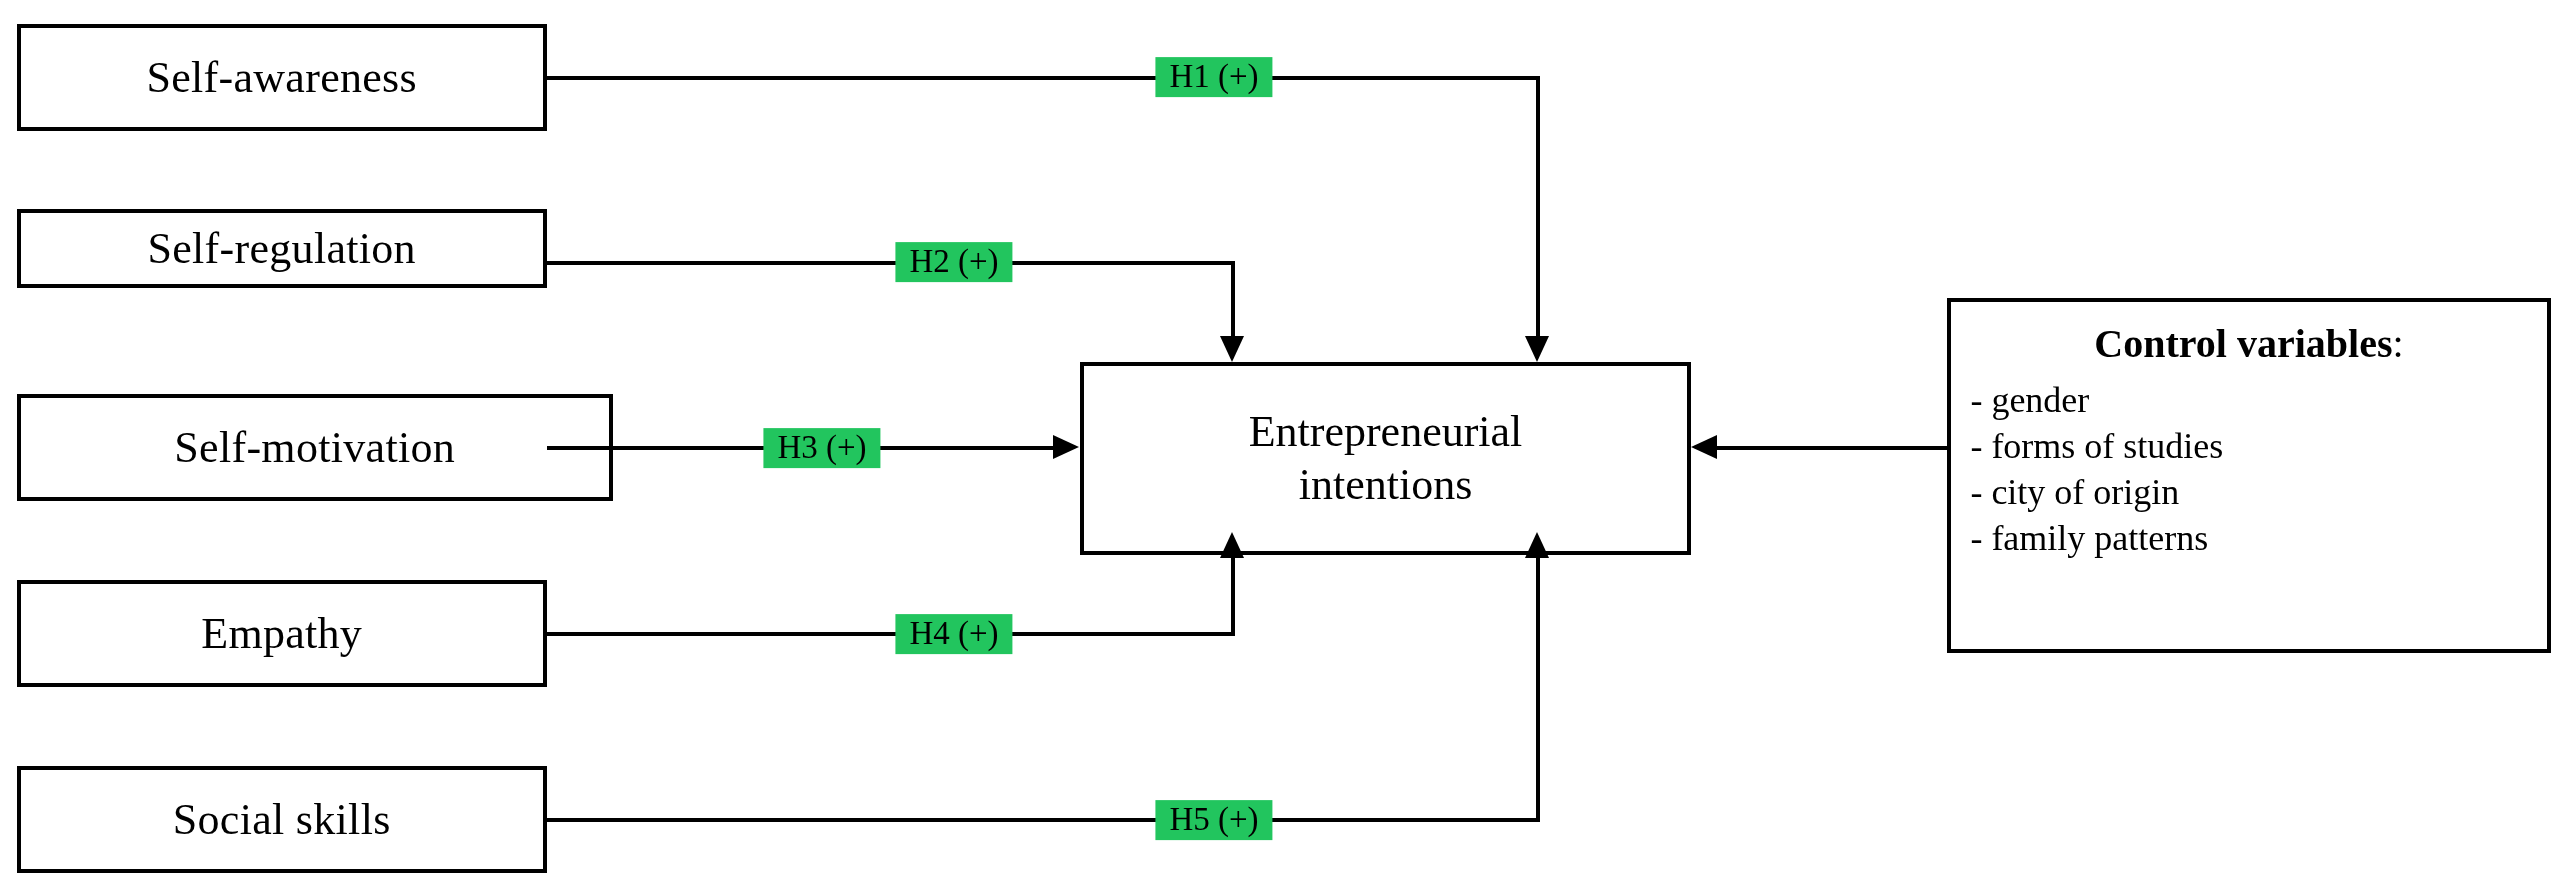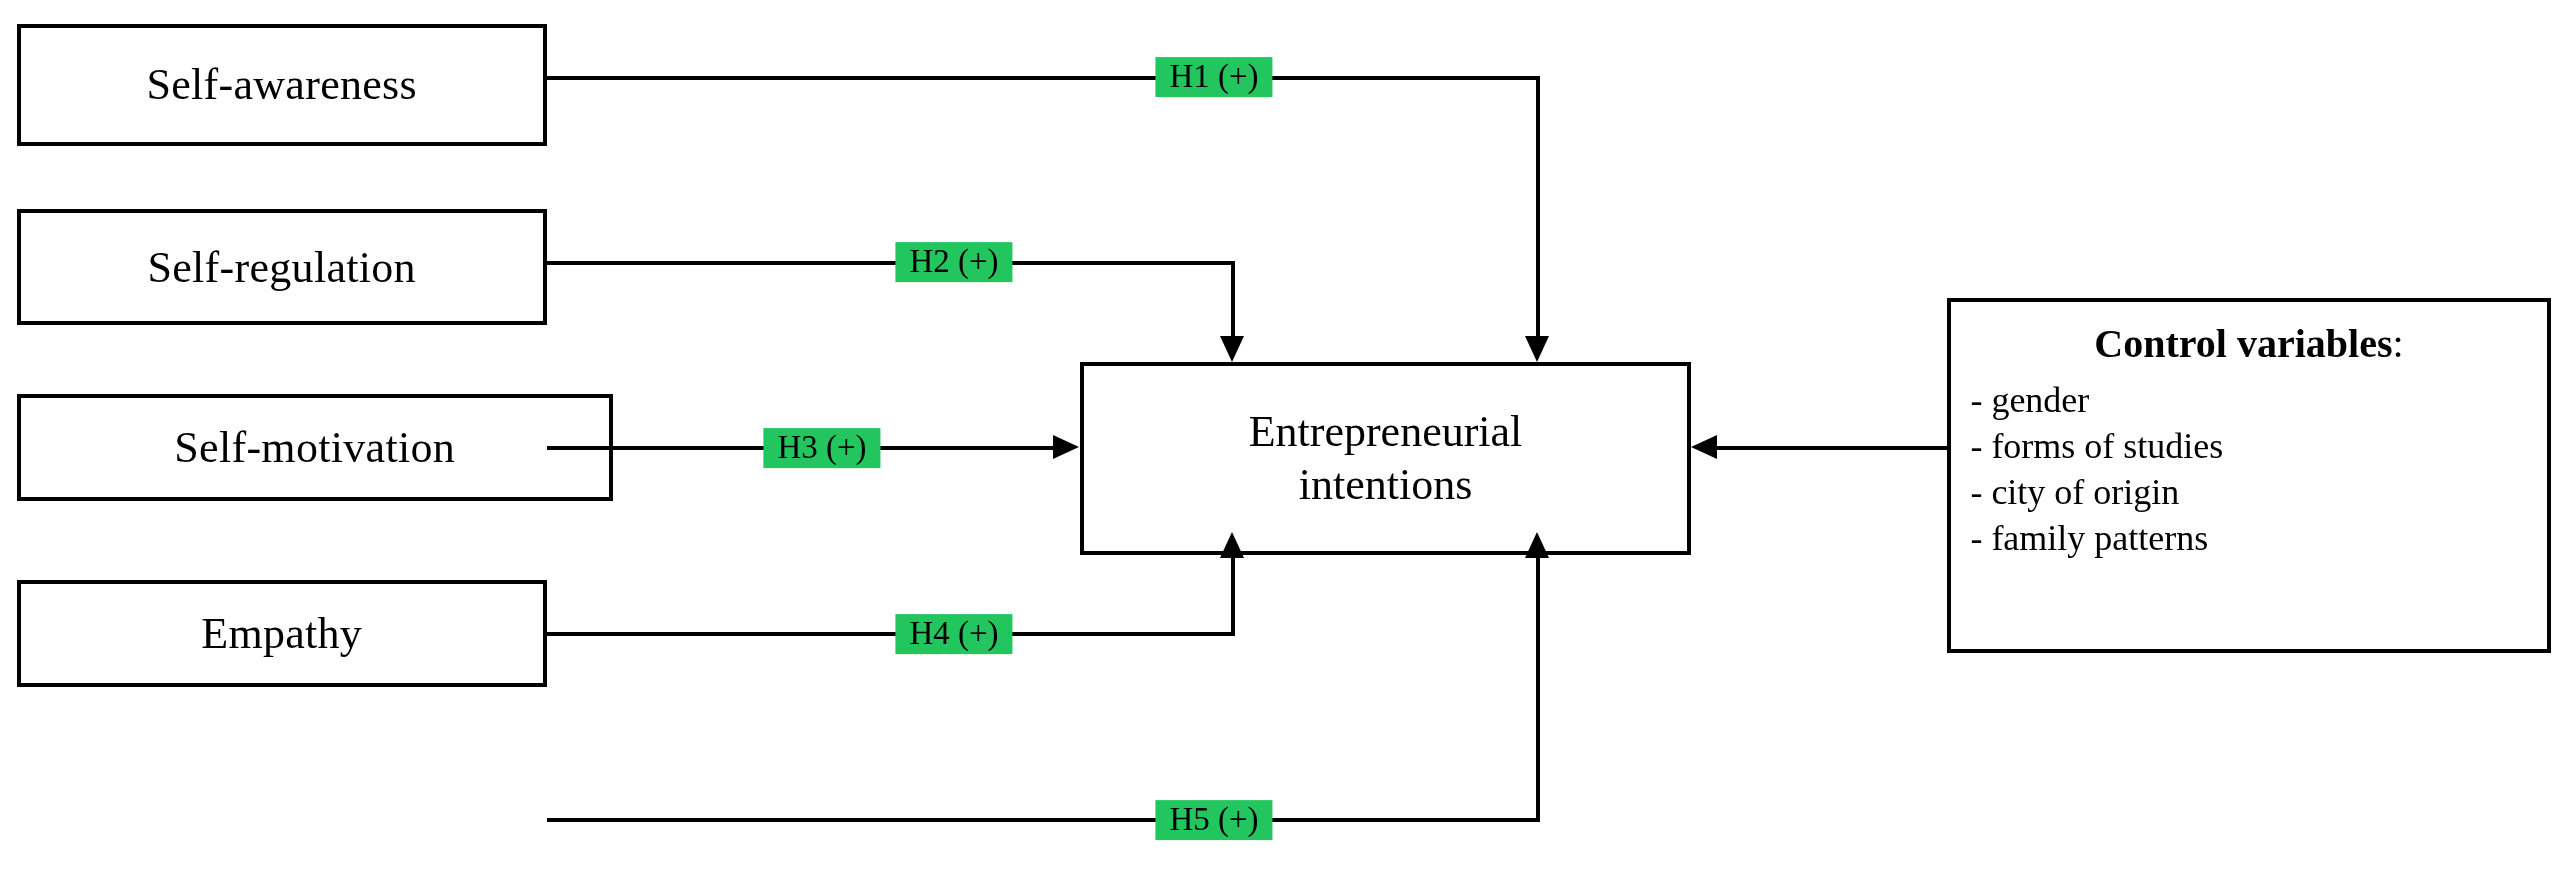--- a/index.html
+++ b/index.html
@@ -61,36 +61,39 @@
     line-height: 46px;
     padding-left: 19.4px;
   }
   .control-item { white-space: nowrap; }
 </style>
 </head>
 <body>
 
 <div class="canvas">
 
-  <div class="box" style="left:16.7px; top:23.6px; width:530px; height:122px;">
+  <div class="box" style="left:16.7px; top:23.6px; width:530px; height:107px;">
     <span class="predictor-label">Self-awareness</span>
   </div>
 
-  <div class="box" style="left:16.7px; top:209px; width:530px; height:116px;">
+  <div class="box" style="left:16.7px; top:209px; width:530px; height:79px;">
     <span class="predictor-label">Self-regulation</span>
   </div>
 
   <div class="box" style="left:16.7px; top:394px; width:596px; height:107px;">
     <span class="predictor-label">Self-motivation</span>
   </div>
 
   <div class="box" style="left:16.7px; top:580px; width:530px; height:107px;">
     <span class="predictor-label">Empathy</span>
   </div>
 
+  <div class="box" style="left:16.7px; top:766px; width:530px; height:107px;">
+    <span class="predictor-label">Social skills</span>
+  </div>
 
   <div class="box" style="left:1080px; top:362px; width:611px; height:193px;">
     <div class="outcome-label">
       <div>Entrepreneurial</div>
       <div>intentions</div>
     </div>
   </div>
 
   <div class="control-box">
     <div class="control-title">

